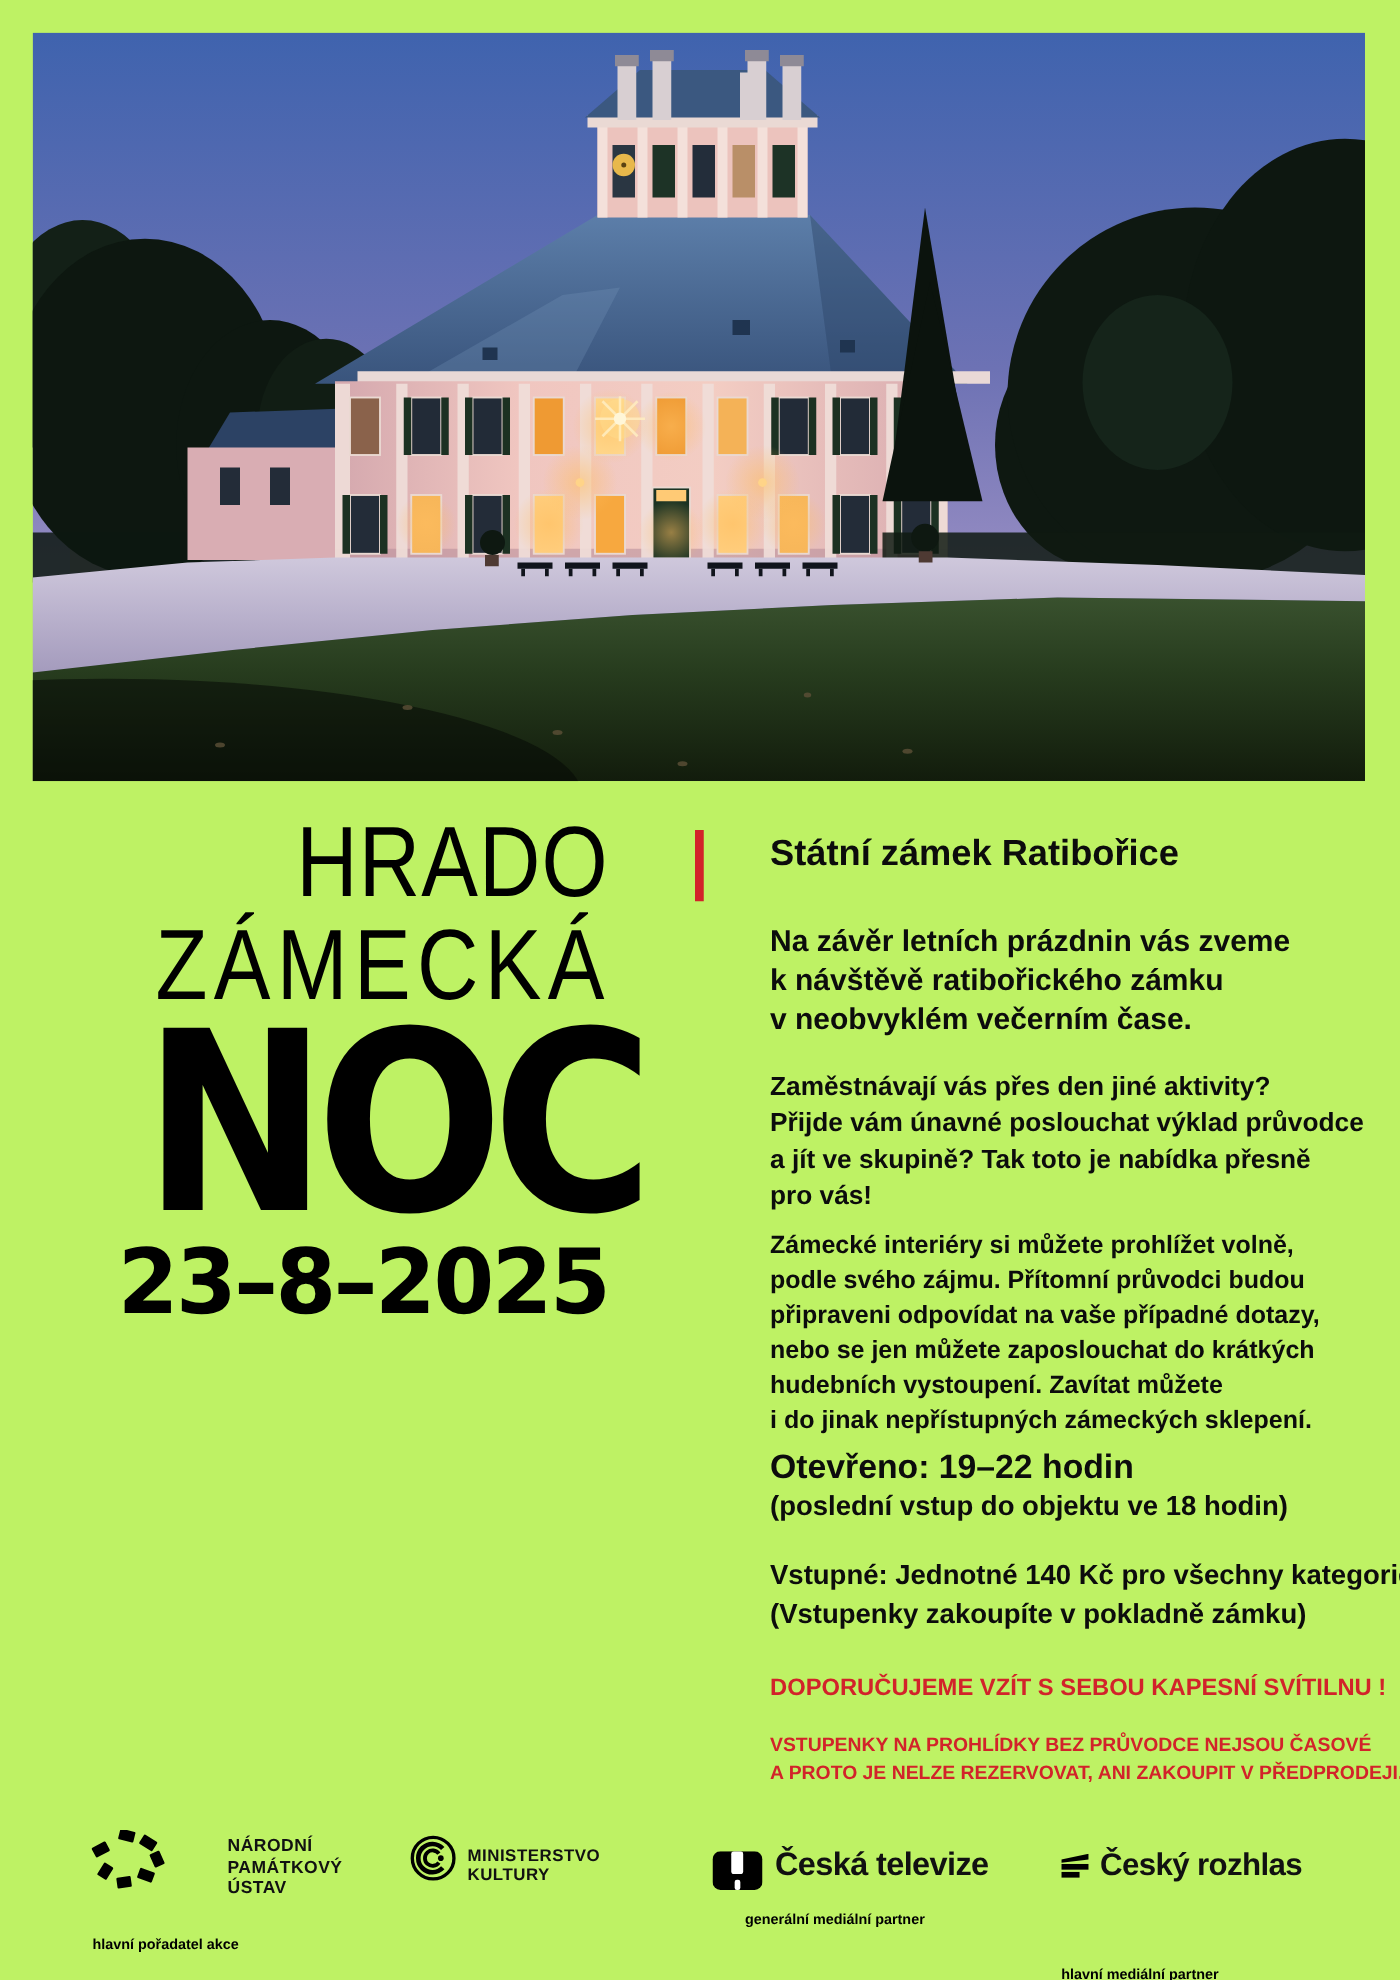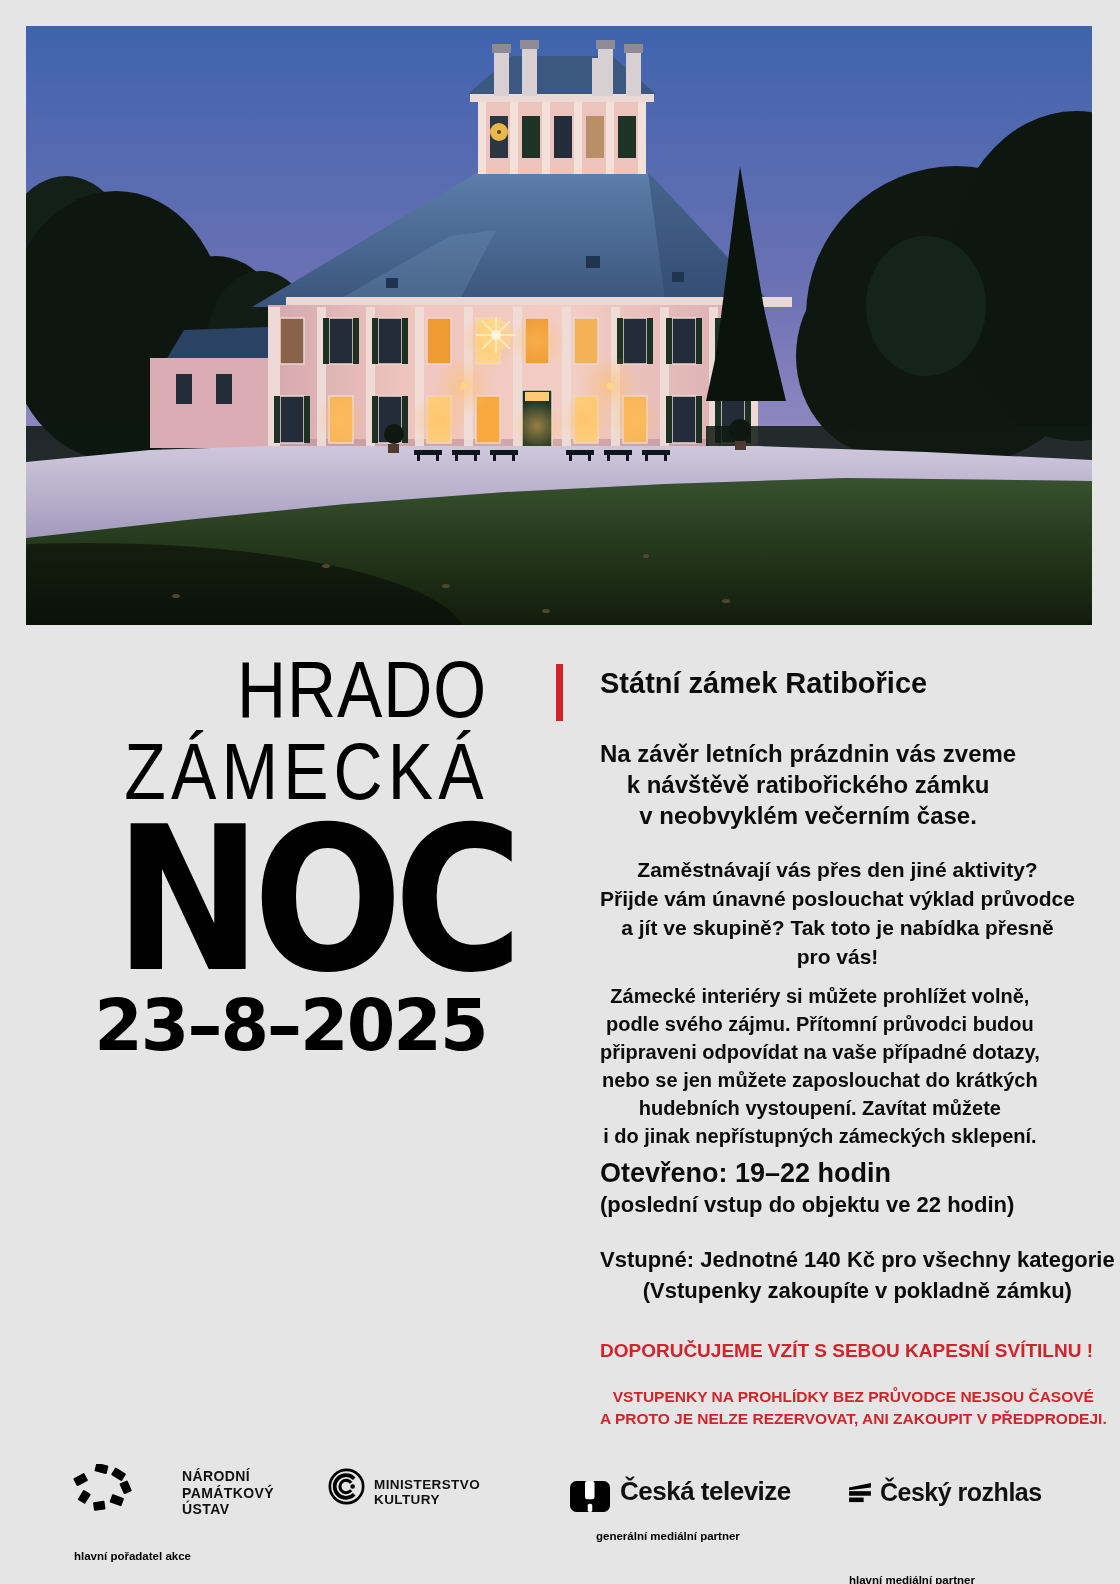--- a/index.html
+++ b/index.html
@@ -1,16 +1,16 @@
 <!DOCTYPE html>
 <html><head>
 <meta charset="utf-8">
 <style>
   html,body{margin:0;padding:0;background:#ffffff;}
-  .poster{position:relative;width:1120px;height:1584px;background:#e5e5e5;overflow:hidden;
+  .poster{position:relative;width:1120px;height:1584px;background:#bef264;overflow:hidden;
           font-family:"Liberation Sans",sans-serif;color:#111;}
   .photo{position:absolute;left:26px;top:26px;width:1066px;height:599px;overflow:hidden;}
   .photo svg{display:block;}
 
   
   .title{position:absolute;left:60px;top:0;width:427px;text-align:right;color:#000;}
   .title .line{position:absolute;right:0;width:427px;white-space:pre;}
   .tline span{display:inline-block;transform-origin:right center;}
   .t1{top:648px;font-size:80px;line-height:84px;font-weight:400;letter-spacing:1px;}
   .t1 span{transform:scaleX(0.85);}
@@ -19,21 +19,21 @@
   .t3{top:800px;font-size:200px;line-height:200px;font-weight:800;letter-spacing:-10px;
       font-family:"DejaVu Sans",sans-serif;}
   .t3 span{transform:scaleX(0.88);}
   .t4{top:985px;font-size:72px;line-height:80px;font-weight:700;letter-spacing:-2px;
       font-family:"DejaVu Sans",sans-serif;}
   .t4 span{transform:scaleX(0.97);}
 
   
   .redbar{position:absolute;left:556px;top:664px;width:7px;height:57px;background:#d2232a;}
   .info{position:absolute;left:600px;top:0;width:480px;color:#0c0c0c;}
-  .info > div, .info > h1{position:absolute;left:0;margin:0;white-space:pre;text-align:center;}
+  .info > div, .info > h1{position:absolute;left:16px;margin:0;white-space:pre;}
   .heading{top:667px;font-size:29px;font-weight:700;}
   .intro{top:738px;font-size:24px;line-height:31px;font-weight:700;}
   .para1{top:855px;font-size:21px;line-height:29px;font-weight:700;}
   .para2{top:982px;font-size:20px;line-height:28px;font-weight:700;}
   .open1{top:1158px;font-size:27px;font-weight:700;}
   .open2{top:1192px;font-size:22px;font-weight:700;}
   .price{top:1244px;font-size:22px;line-height:31px;font-weight:700;}
   .warn1{top:1340px;font-size:19px;font-weight:700;color:#d2232a;}
   .warn2{top:1386px;font-size:15.5px;line-height:22px;font-weight:700;color:#d2232a;}
 
@@ -322,21 +322,21 @@
 Přijde vám únavné poslouchat výklad průvodce
 a jít ve skupině? Tak toto je nabídka přesně
 pro vás!</div>
     <div class="para2">Zámecké interiéry si můžete prohlížet volně,
 podle svého zájmu. Přítomní průvodci budou
 připraveni odpovídat na vaše případné dotazy,
 nebo se jen můžete zaposlouchat do krátkých
 hudebních vystoupení. Zavítat můžete
 i do jinak nepřístupných zámeckých sklepení.</div>
     <div class="open1">Otevřeno: 19–22 hodin</div>
-    <div class="open2">(poslední vstup do objektu ve 22 hodin)</div>
+    <div class="open2">(poslední vstup do objektu ve 18 hodin)</div>
     <div class="price">Vstupné: Jednotné 140 Kč pro všechny kategorie
 (Vstupenky zakoupíte v pokladně zámku)</div>
     <div class="warn1">DOPORUČUJEME VZÍT S SEBOU KAPESNÍ SVÍTILNU !</div>
     <div class="warn2">VSTUPENKY NA PROHLÍDKY BEZ PRŮVODCE NEJSOU ČASOVÉ
 A PROTO JE NELZE REZERVOVAT, ANI ZAKOUPIT V PŘEDPRODEJI.</div>
   </div>
 
   <div class="logo-group npu-mark">
     <svg viewBox="0 0 66 52" width="64" height="50">
       <g fill="#000">

